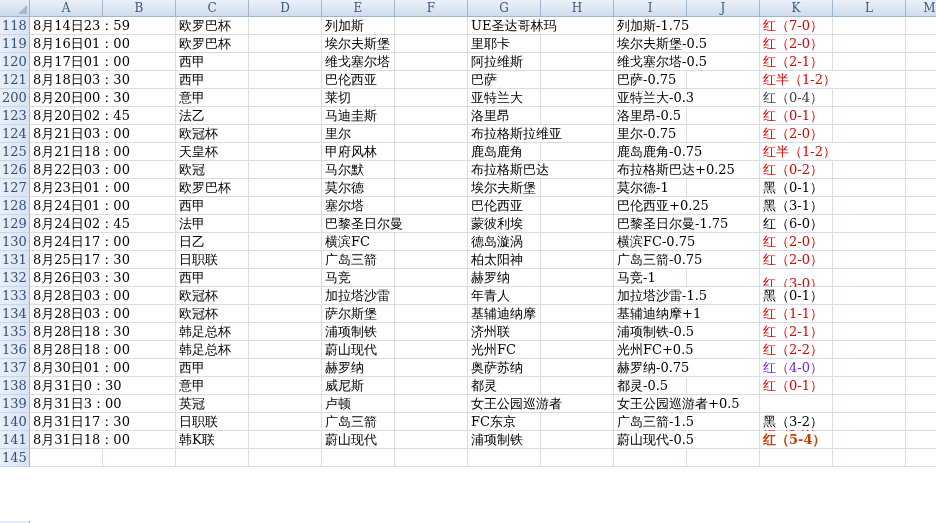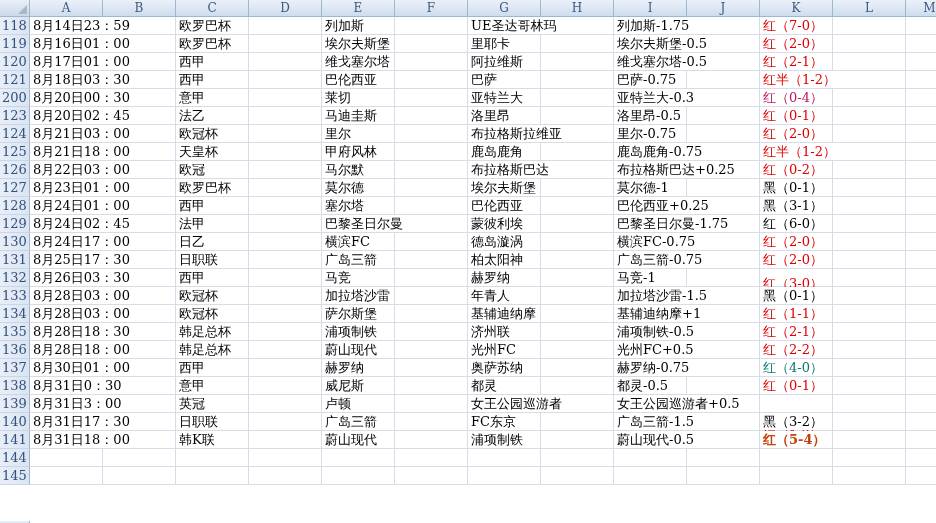--- a/index.html
+++ b/index.html
@@ -236,21 +236,21 @@
     <div class="cell"></div>
     <div class="cell">
       <span class="txt">亚特兰大</span>
     </div>
     <div class="cell"></div>
     <div class="cell">
       <span class="txt">亚特兰大-0.3</span>
     </div>
     <div class="cell"></div>
     <div class="cell">
-      <span class="txt" style="color: #be185d;">红（0-4）</span>
+      <span class="txt" style="color: #404040;">红（0-4）</span>
     </div>
     <div class="cell"></div>
     <div class="cell"></div>
   </div>
       <div class="row">
     <div class="rh">123</div>
     <div class="cell">
       <span class="txt">8月20日02：45</span>
     </div>
     <div class="cell"></div>
@@ -656,21 +656,21 @@
     <div class="cell"></div>
     <div class="cell">
       <span class="txt">奥萨苏纳</span>
     </div>
     <div class="cell"></div>
     <div class="cell">
       <span class="txt">赫罗纳-0.75</span>
     </div>
     <div class="cell"></div>
     <div class="cell">
-      <span class="txt" style="color: #0f766e;">红（4-0）</span>
+      <span class="txt" style="color: #6d28d9;">红（4-0）</span>
     </div>
     <div class="cell"></div>
     <div class="cell"></div>
   </div>
       <div class="row">
     <div class="rh">138</div>
     <div class="cell">
       <span class="txt">8月31日0：30</span>
     </div>
     <div class="cell"></div>
@@ -769,48 +769,20 @@
     <div class="cell">
       <span class="txt">浦项制铁</span>
     </div>
     <div class="cell"></div>
     <div class="cell">
       <span class="txt">蔚山现代-0.5</span>
     </div>
     <div class="cell"></div>
     <div class="cell">
       <span class="txt" style="color: #c2410c; font-weight: bold;">红（5-4）</span>
-    </div>
-    <div class="cell"></div>
-    <div class="cell"></div>
-  </div>
-      <div class="row">
-    <div class="rh">144</div>
-    <div class="cell">
-      
-    </div>
-    <div class="cell"></div>
-    <div class="cell">
-      
-    </div>
-    <div class="cell"></div>
-    <div class="cell">
-      
-    </div>
-    <div class="cell"></div>
-    <div class="cell">
-      
-    </div>
-    <div class="cell"></div>
-    <div class="cell">
-      
-    </div>
-    <div class="cell"></div>
-    <div class="cell">
-      
     </div>
     <div class="cell"></div>
     <div class="cell"></div>
   </div>
       <div class="row">
     <div class="rh">145</div>
     <div class="cell">
       
     </div>
     <div class="cell"></div>

